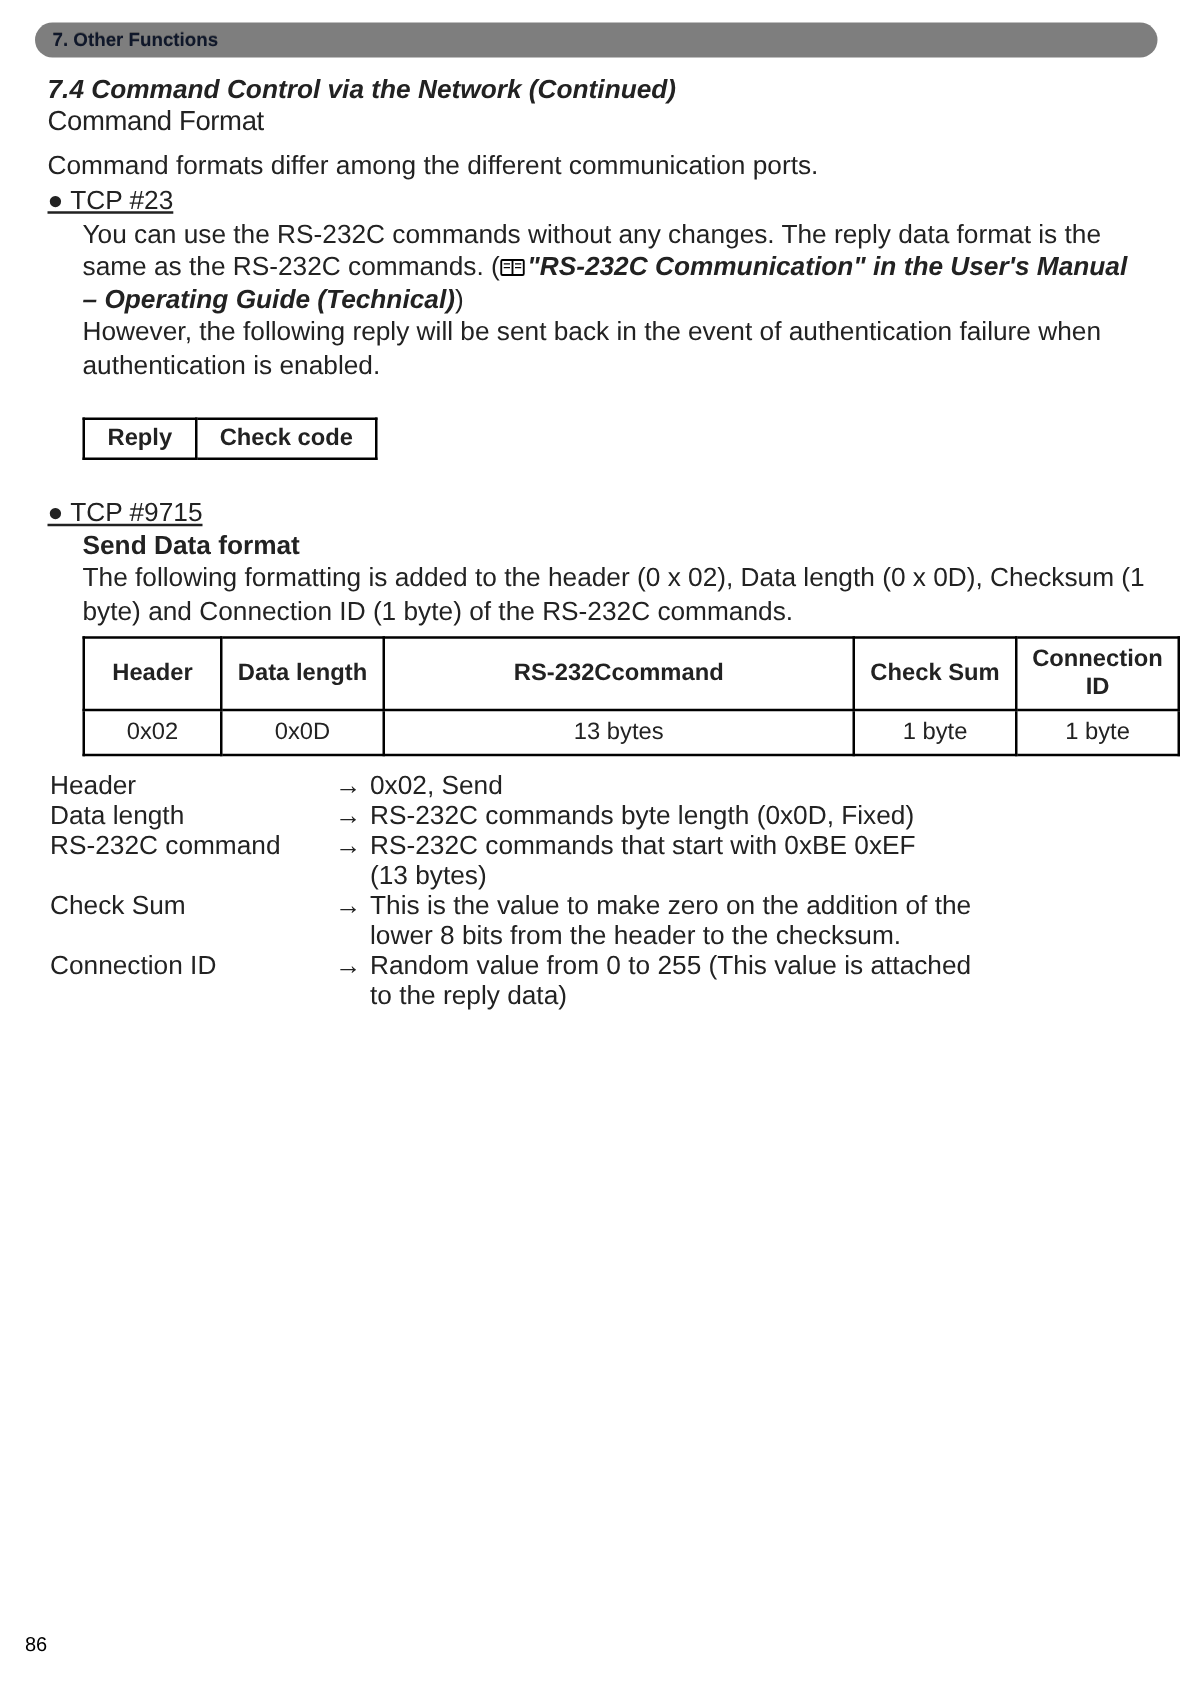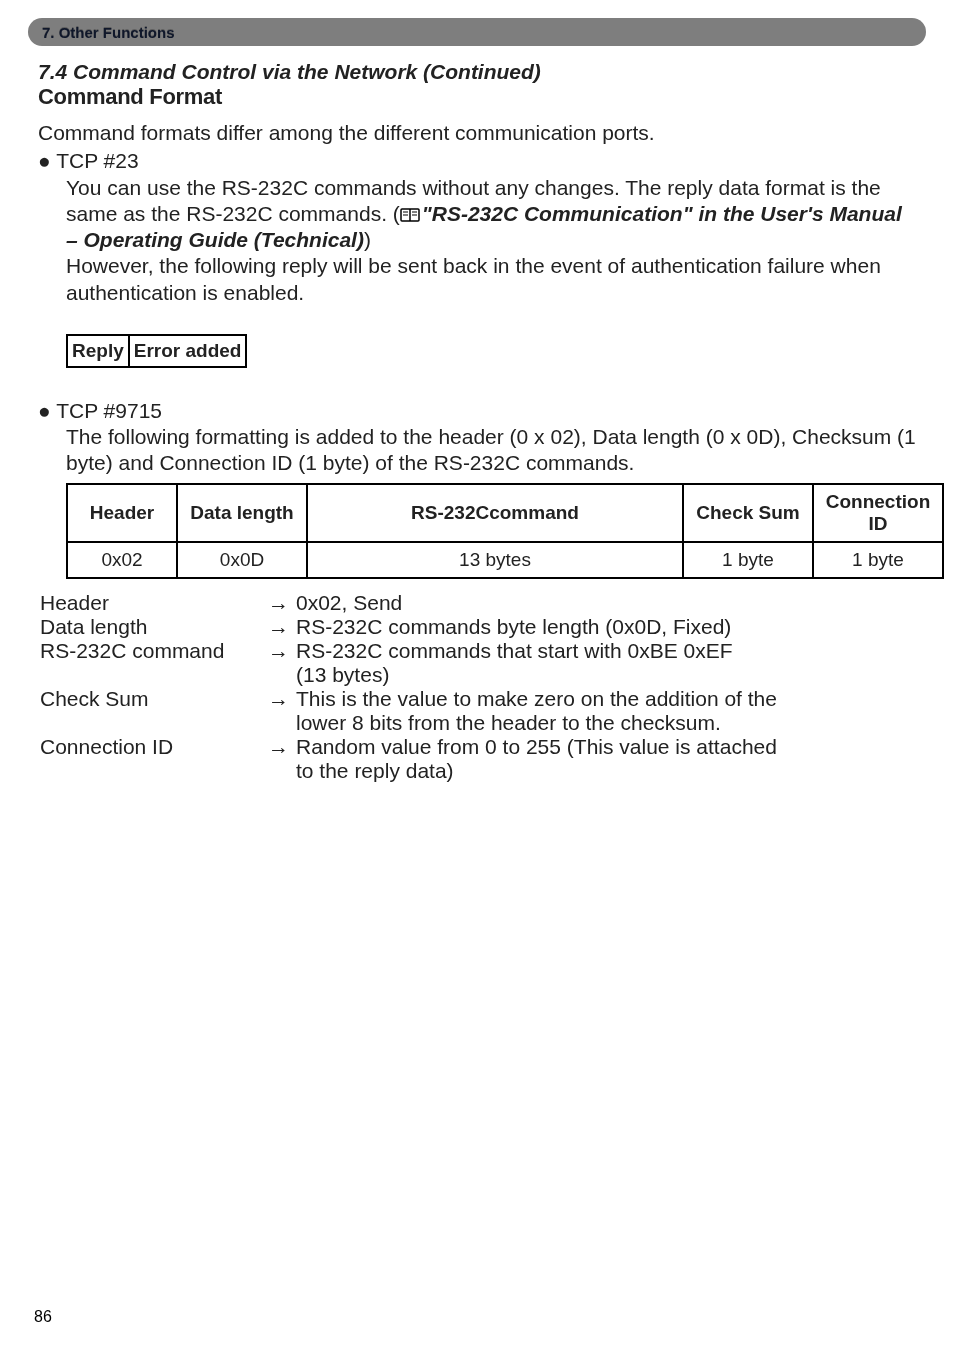--- a/index.html
+++ b/index.html
@@ -30,33 +30,34 @@
   .content {
     padding: 0 38px 0 38px;
   }
   .section-title {
     font-weight: bold;
     font-style: italic;
     font-size: 21px;
     margin-top: 14px;
   }
   .cmd-format-heading {
-    font-weight: 700;
+    font-weight: 400;
     font-size: 22px;
     letter-spacing: -0.3px;
     margin-bottom: 10px;
   }
   .para {
     font-size: 21px;
     line-height: 1.25;
     margin-bottom: 2px;
   }
   .bullet-row {
     font-size: 21px;
     line-height: 1.25;
+    text-decoration: underline;
   }
   .indent {
     margin-left: 28px;
     font-size: 21px;
     line-height: 1.25;
   }
   .bold { font-weight: bold; }
   .bolditalic { font-weight: bold; font-style: italic; }
   .book-icon {
     display: inline-block;
@@ -65,21 +66,21 @@
     margin-right: 2px;
   }
   table.small {
     border-collapse: collapse;
     margin-top: 6px;
     margin-left: 28px;
     font-size: 19px;
   }
   table.small th, table.small td {
     border: 2px solid #000;
-    padding: 4px 4px;
+    padding: 4px 18px;
     text-align: right;
   }
   table.small th { font-weight: bold; }
   table.big {
     border-collapse: collapse;
     margin-top: 6px;
     margin-left: 28px;
     font-size: 19px;
     width: 878px;
   }
@@ -94,21 +95,21 @@
     margin-left: 2px;
     margin-top: 12px;
     font-size: 21px;
   }
   .defs .row { display: flex; }
   .defs .label { width: 228px; flex: 0 0 228px; }
   .defs .arrow { width: 28px; flex: 0 0 28px; }
   .defs .val { flex: 1; }
   .page-num {
     position: absolute;
-    left: 34px;
+    left: 20px;
     bottom: 26px;
     font-size: 16px;
     color: #000;
   }
 </style>
 </head>
 <body>
 
 <div class="breadcrumb-bar">
   <span>7. Other Functions</span>
@@ -133,29 +134,30 @@
           <line x1="12" y1="8" x2="17" y2="8" stroke="#000" stroke-width="1"></line>
         </svg></span><span class="bolditalic">"RS-232C Communication" in the User's Manual – Operating Guide (Technical)</span><span>)</span>
     <div>However, the following reply will be sent back in the event of authentication failure when authentication is enabled.</div>
     <div style="height:22px"></div>
   </div>
 
   <table class="small">
     <tbody>
         <tr>
       <th>Reply</th>
-      <th colspan="2">Error added</th>
+      <th colspan="2">Check code</th>
     </tr>
   </tbody>
     </table>
 
   <div style="height:30px"></div>
 
   <div class="bullet-row">● TCP #9715</div>
   <div class="indent">
+    <div class="bold">Send Data format</div>
     <div>The following formatting is added to the header (0 x 02), Data length (0 x 0D), Checksum (1 byte) and Connection ID (1 byte) of the RS-232C commands.</div>
   </div>
 
   <table class="big">
     <tbody>
         <tr>
       <th style="width:110px">Header</th>
       <th style="width:130px">Data length</th>
       <th>RS-232Ccommand</th>
       <th style="width:130px">Check Sum</th>

